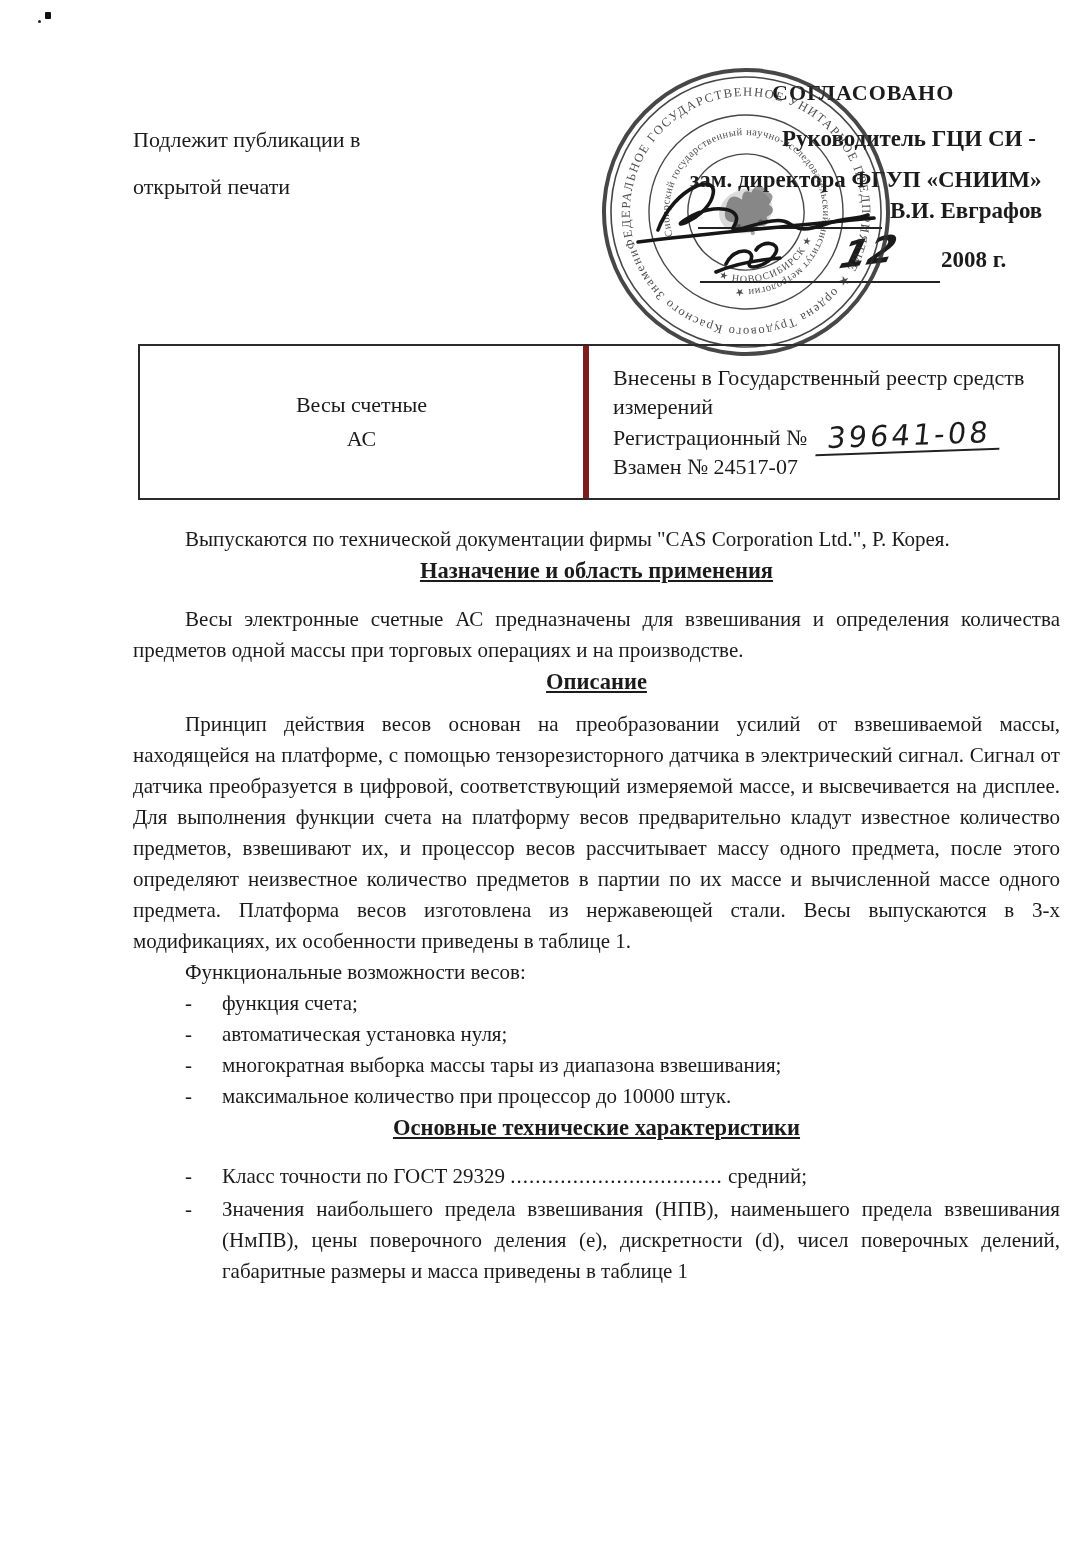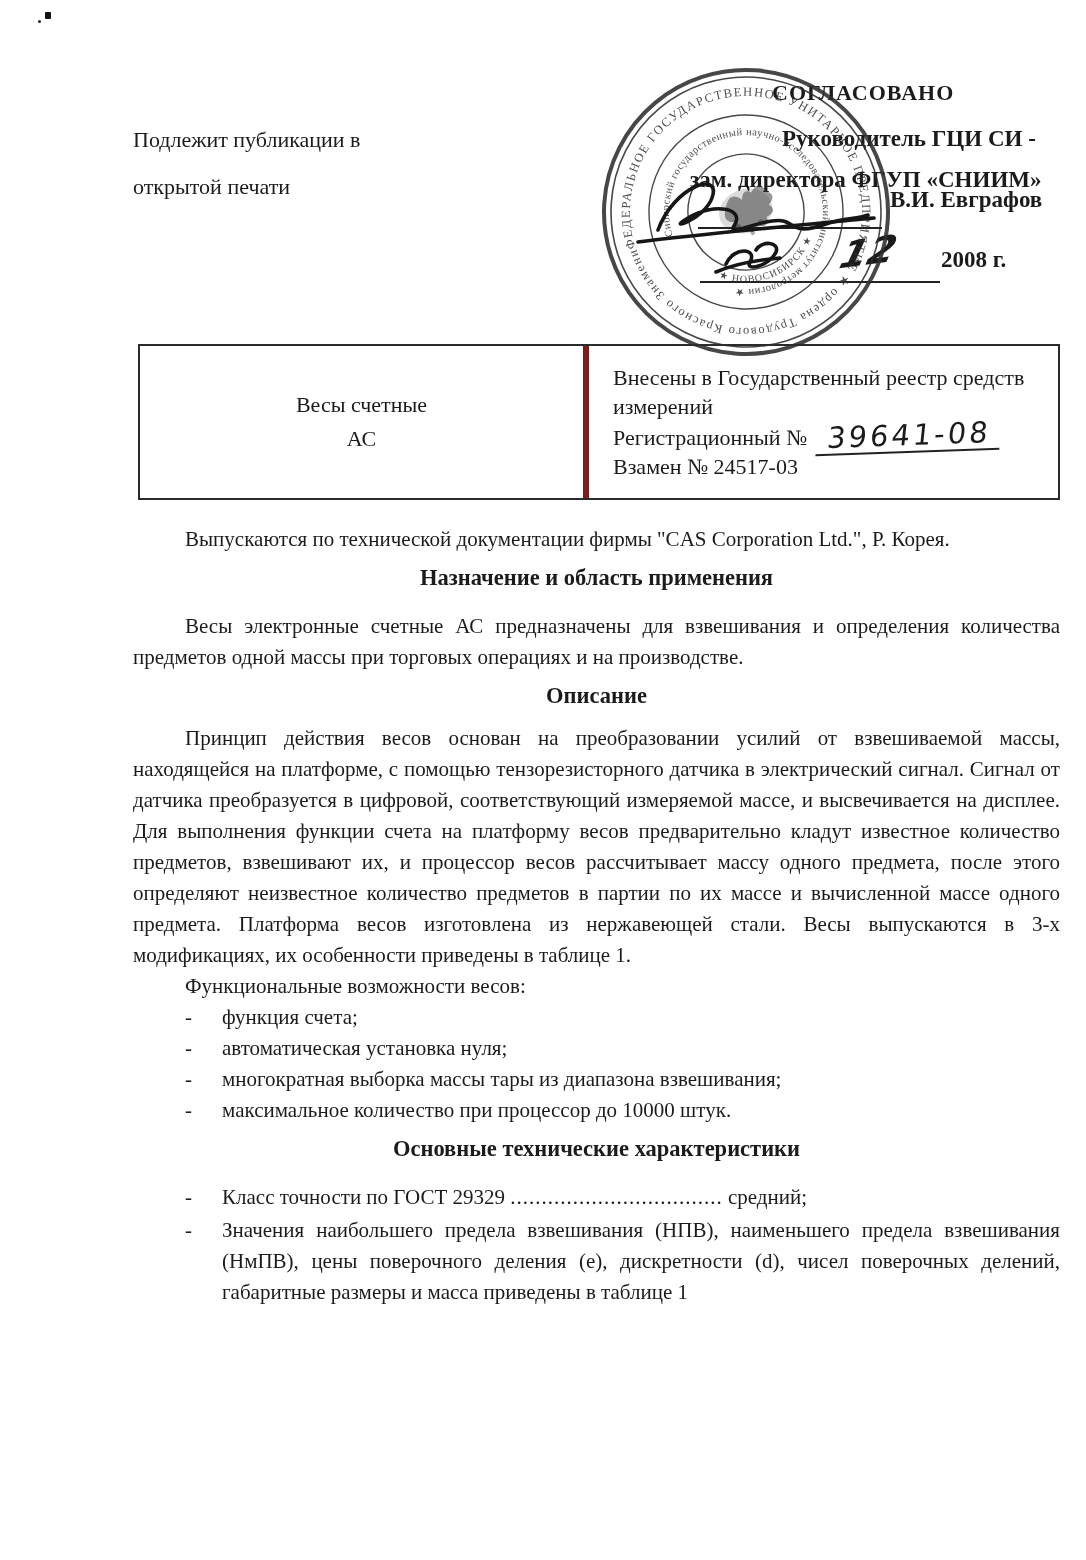--- a/index.html
+++ b/index.html
@@ -15,21 +15,21 @@
   .speck2 { position:absolute; left:38px; top:20px; width:3px; height:3px; background:#222; border-radius:50%; }
 
   
   .pubnote { left:133px; top:116px; font-size:22px; line-height:47px; }
 
   
   .appr { font-weight:bold; z-index:2; }
   .t-soglasovano { left:772px; top:80px;  font-size:22px; letter-spacing:1px; }
   .t-ruk        { left:782px; top:126px; font-size:23px; }
   .t-zam        { left:690px; top:167px; font-size:23px; }
-  .t-name       { left:890px; top:187px; font-size:23px; }
+  .t-name       { left:890px; top:198px; font-size:23px; }
   .t-year       { left:941px; top:247px; font-size:23px; }
   .sig-line  { left:698px; top:227px; width:184px; border-top:2px solid #222; z-index:2; }
   .date-line { left:700px; top:281px; width:240px; border-top:2px solid #222; z-index:2; }
   .hw12 { left:842px; top:230px; font-size:38px; font-style:italic;
           font-family:"DejaVu Sans", sans-serif; transform:skewX(-22deg) rotate(-8deg);
           z-index:3; font-weight:bold; }
 
   .stampsvg { left:598px; top:64px; z-index:3; }
   .sigsvg   { left:630px; top:168px; z-index:4; }
 
@@ -41,21 +41,21 @@
   .regright { flex:1; padding:18px 8px 8px 24px; font-size:22px; line-height:28.5px; }
   .regrow   { display:flex; align-items:baseline; }
   .regnum   { font-family:"DejaVu Sans", sans-serif; font-size:29px; letter-spacing:3px;
               display:inline-block; transform:rotate(-2deg) skewX(-8deg);
               border-bottom:2px solid #222; padding:0 10px 1px 10px; margin-left:10px; }
 
   
   .bodycol { left:133px; top:524px; width:927px; font-size:21px; line-height:31px; }
   .indent { text-indent:52px; }
   .just { text-align:justify; text-align-last:left; }
-  h1.dochead { font-size:22.5px; font-weight:bold; text-align:center; margin:7px; }
+  h1.dochead { font-size:22.5px; font-weight:bold; text-align:center; margin:0;text-decoration:underline; }
   .mt-h1 { margin-top:56px; }
   .mt-p1 { margin-top:18px; }
   .mt-h2 { margin-top:13px; }
   .mt-p2 { margin-top:12px; }
   .mt-h3 { margin-top:16px; }
   .listrow { display:flex; }
   .listrow .dash { flex:0 0 37px; margin-left:52px; }
   .listrow .txt  { flex:1; }
   .spec1 { margin-top:18px; }
   .spec2 { margin-top:2px; }
@@ -129,21 +129,21 @@
       <div>Весы счетные</div>
       <div>АС</div>
     </div>
     <div class="regright">
       <div>Внесены в Государственный реестр средств</div>
       <div>измерений</div>
       <div class="regrow">
         <span>Регистрационный №</span>
         <span class="regnum">39641-08</span>
       </div>
-      <div>Взамен № 24517-03</div>
+      <div>Взамен № 24517-07</div>
     </div>
   </div>
 
   <div class="abs bodycol">
 
     <div class="indent">Выпускаются по технической документации фирмы "CAS Corporation Ltd.", Р. Корея.</div>
 
     <h1 class="dochead mt-h1">Назначение и область применения</h1>
 
     <div class="indent just mt-p1">Весы электронные счетные АС предназначены для взвешивания и определения количества предметов одной массы при торговых операциях и на производстве.</div>

